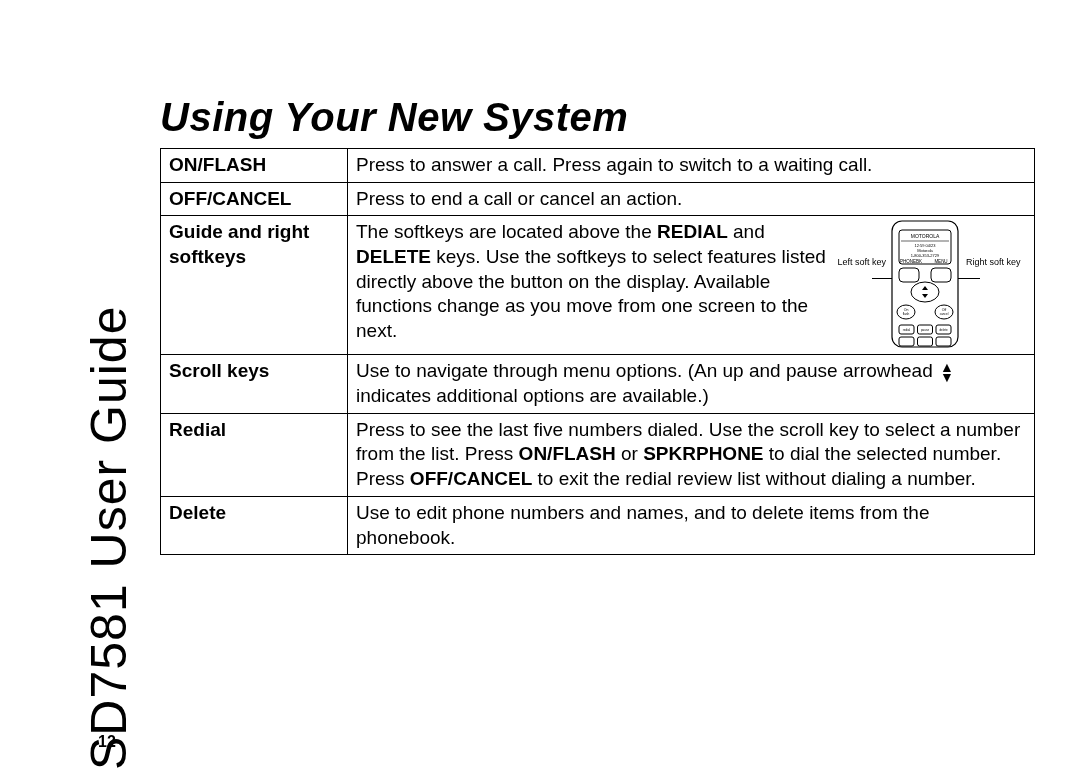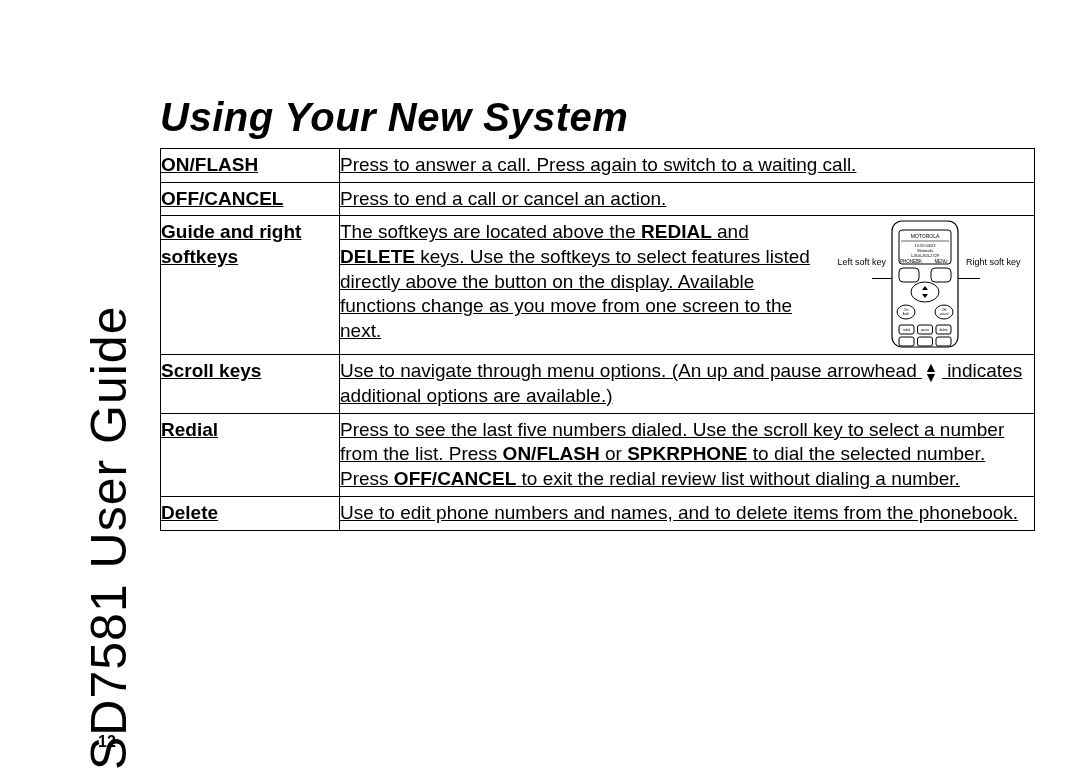--- a/index.html
+++ b/index.html
@@ -42,25 +42,24 @@
     font-size: 20px;
     line-height: 1.3;
     margin-bottom: 22px;
   }
   table {
     border-collapse: collapse;
     width: 100%;
   }
   td {
     border: 1px solid #000;
-    padding: 4px 8px 4px 0;
+    padding: 4px 8px 4px 8px;
     vertical-align: top;
     font-size: 19px;
     line-height: 1.3;
-    text-decoration: underline;
   }
   td.label {
     width: 170px;
     font-weight: 700;
   }
   .pagenum {
     position: absolute;
     left: 98px;
     top: 733px;
     font-weight: 700;

